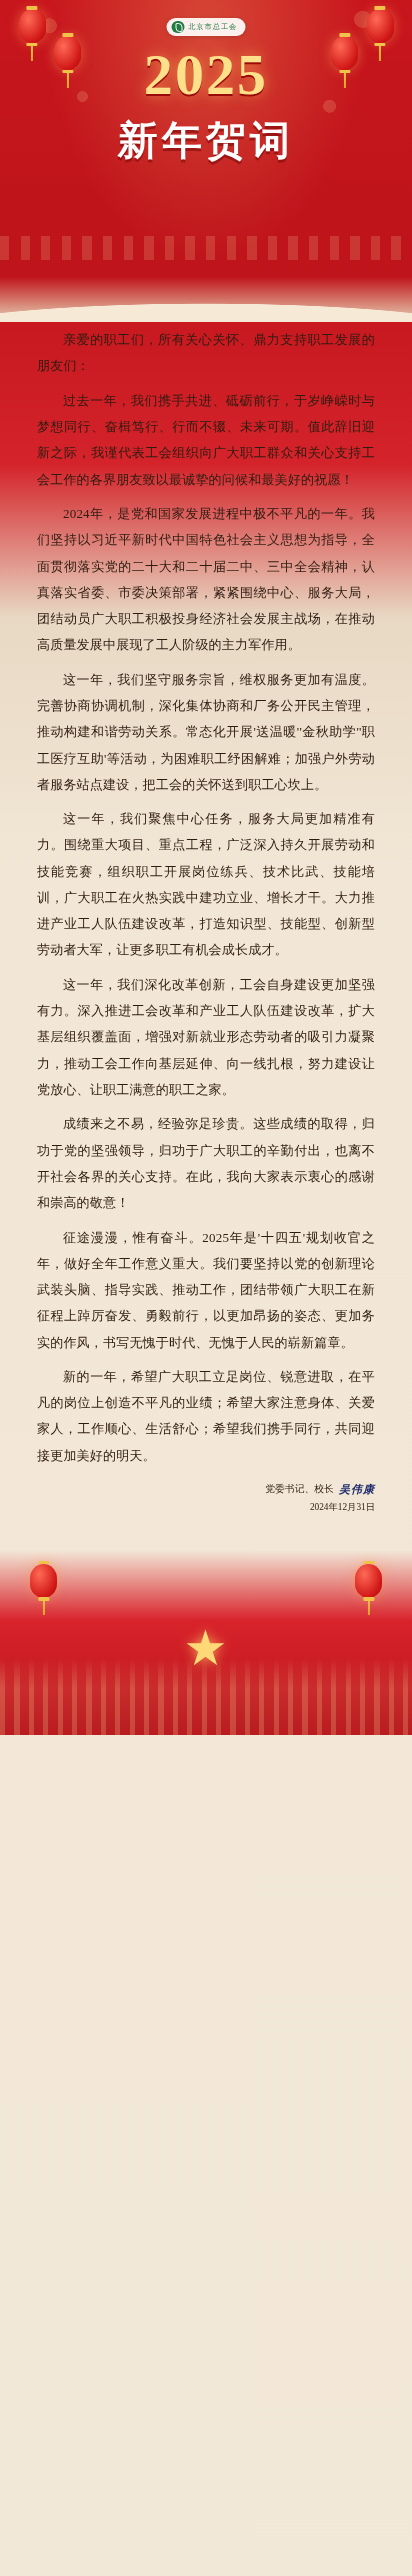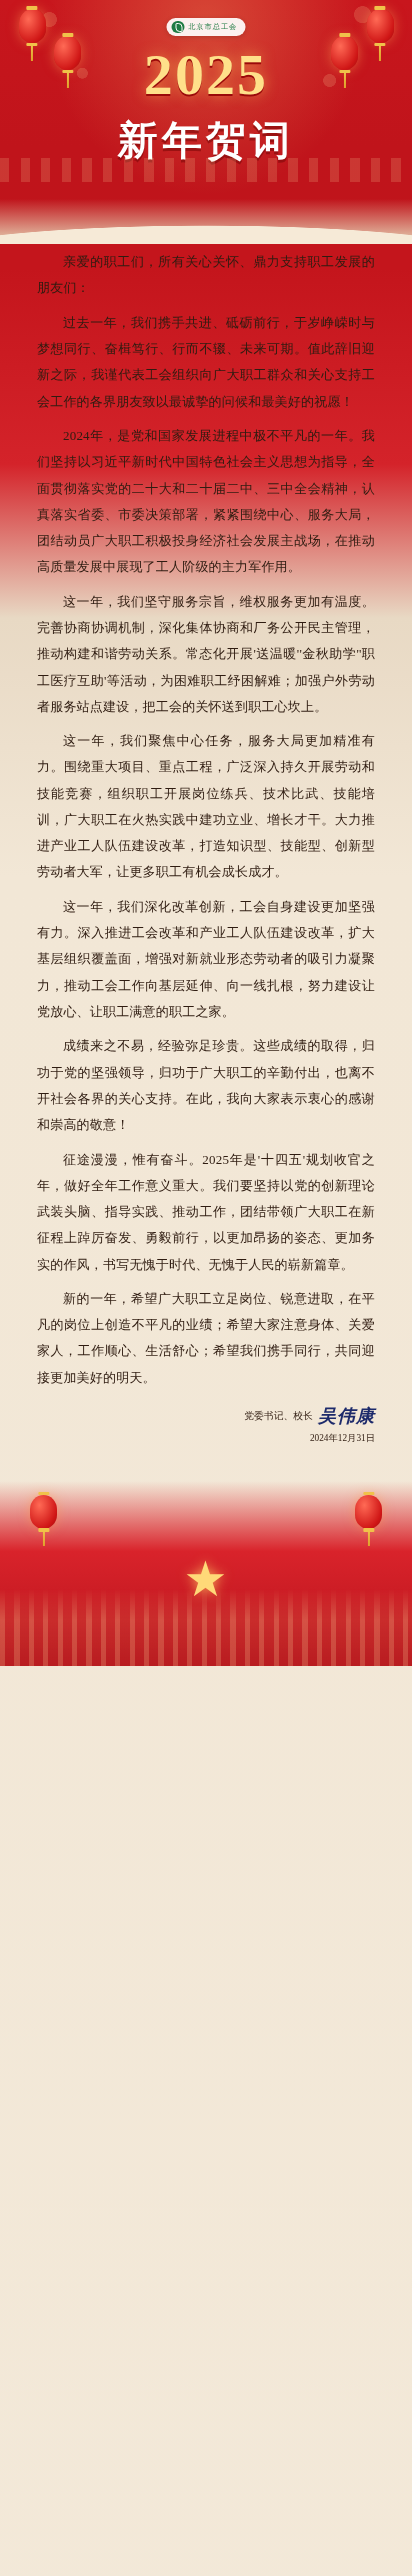--- a/index.html
+++ b/index.html
@@ -16,21 +16,21 @@
     width: 412px;
     min-height: 4122px;
     background:
       linear-gradient(180deg, #c4151c 0px, #c4151c 268px, #d4232a 464px, #e8d9c4 618px, #f2e7d6 876px, #f3e9d9 3400px, #e9d6bc 3761px, #d4232a 3941px, #b5121a 4122px);
     overflow: hidden;
   }
 
   
   .top-deco {
     position: relative;
-    height: 244px;
+    height: 322px;
     background:
       radial-gradient(ellipse at 50% 10%, rgba(255,200,120,0.28) 0%, rgba(255,200,120,0) 55%),
       linear-gradient(180deg, #c8161d 0%, #c0141b 60%, #bf141b 100%);
   }
   .cloud-pat {
     position: absolute;
     inset: 0;
     opacity: .18;
     background-image:
       radial-gradient(circle at 12% 8%, #ffd9a0 0 7.2px, transparent 7.7px),
@@ -155,21 +155,21 @@
   }
   .sign-line {
     display: inline-flex;
     align-items: center;
     gap: 5.2px;
     font-size: 9.8px;
     color: #2f1c11;
   }
   .sign-name {
     font-family: "Liberation Serif", serif;
-    font-size: 18px;
+    font-size: 11px;
     color: #1d2a6b;
     font-weight: bold;
     font-style: italic;
     letter-spacing: 1px;
   }
   .sign-date {
     margin-top: 4px;
     font-size: 9.3px;
     color: #2f1c11;
   }

